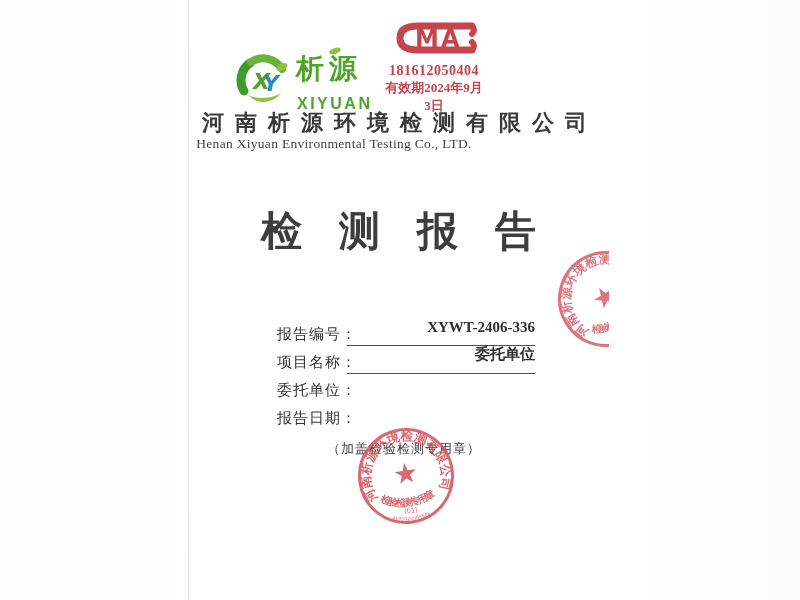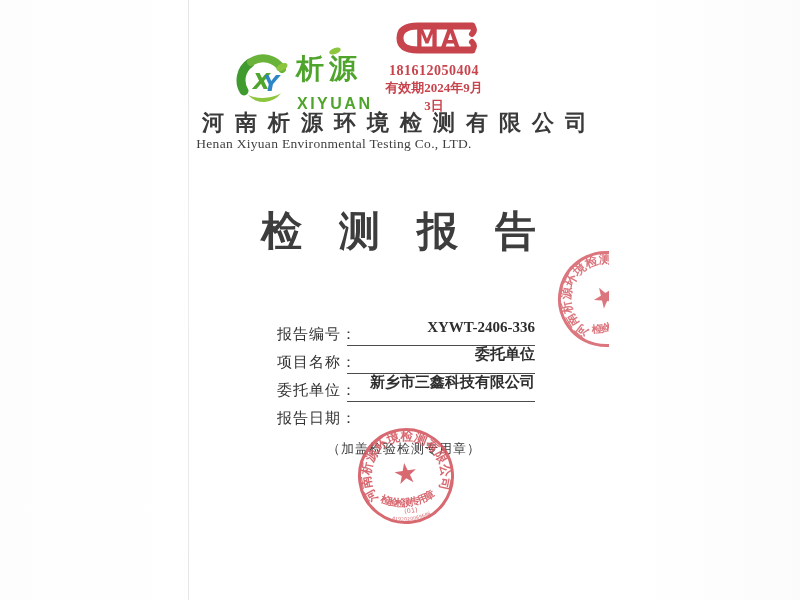--- a/index.html
+++ b/index.html
@@ -118,21 +118,20 @@
     <div class="form-row">
       <div class="form-label">报告编号：</div>
       <div class="form-underline">XYWT-2406-336</div>
     </div>
     <div class="form-row">
       <div class="form-label">项目名称：</div>
       <div class="form-underline">委托单位</div>
     </div>
     <div class="form-row">
       <div class="form-label">委托单位：</div>
-      <div class="form-underline">新乡市三鑫科技有限公司</div>
     </div>
     <div class="form-row">
       <div class="form-label">报告日期：</div>
     </div>
   </div>
 
   <div class="stamp-note">（加盖检验检测专用章）</div>
 
   <div class="stamp-bottom">
     <svg width="100" height="100" viewBox="-50 -50 100 100">

